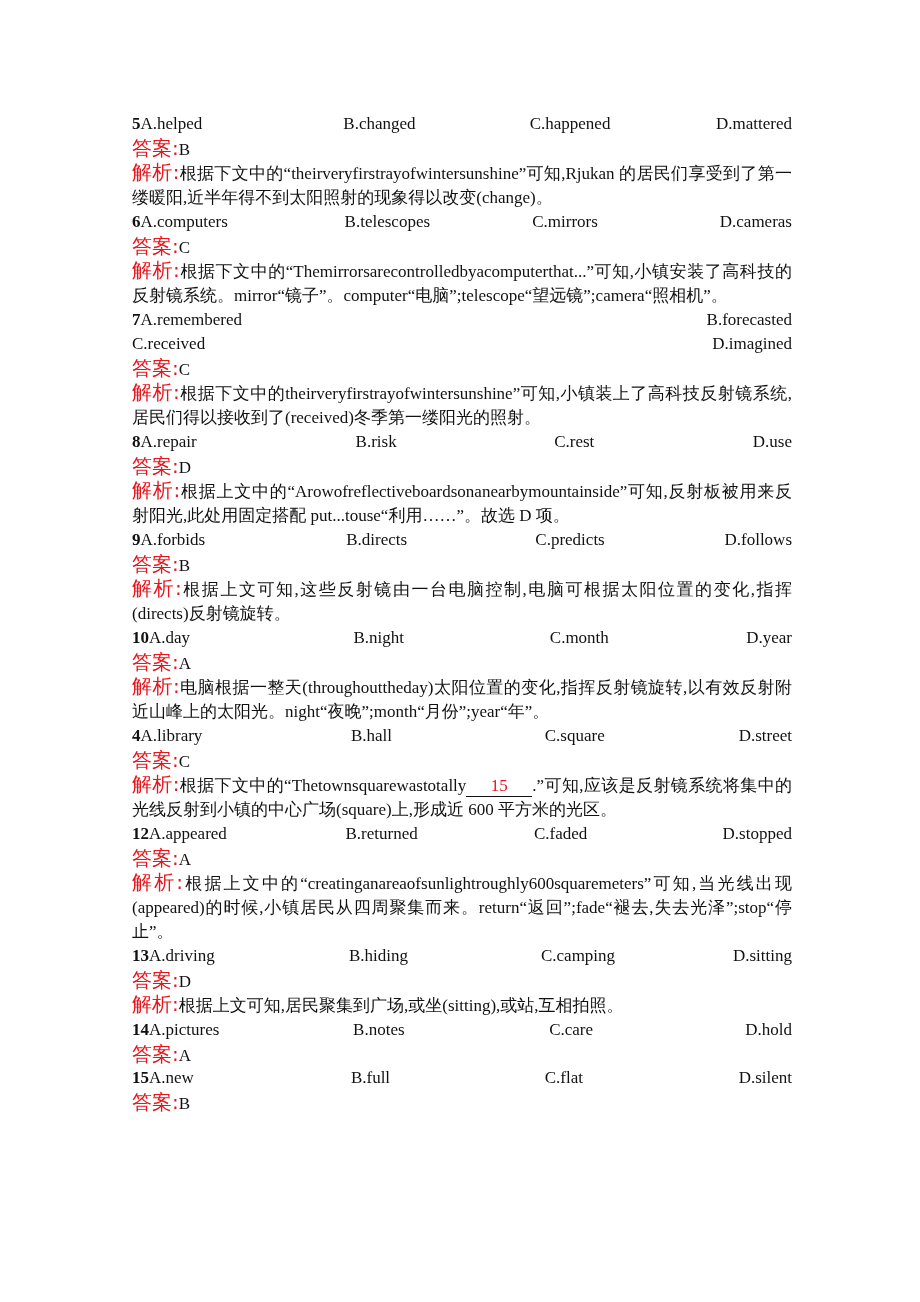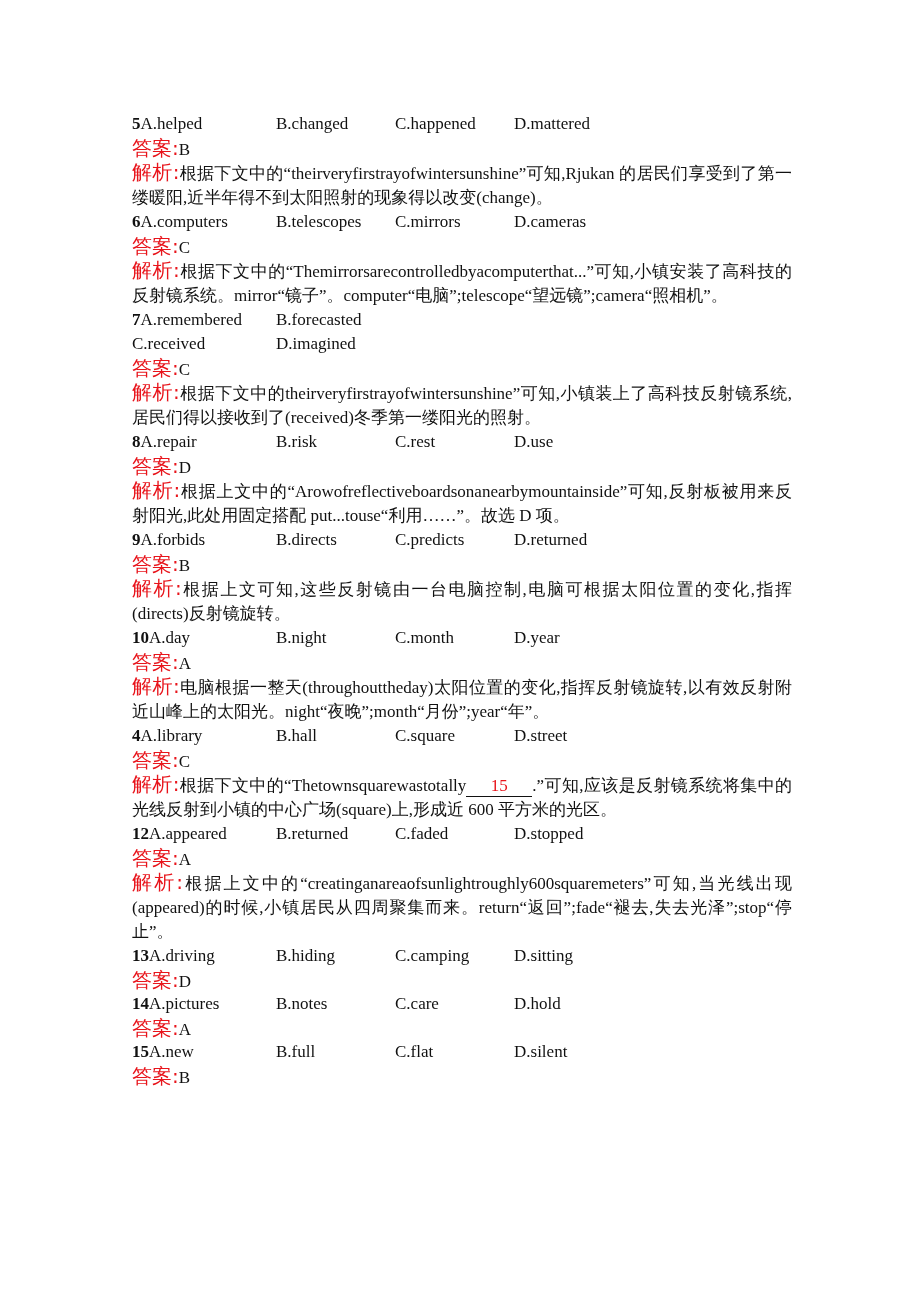--- a/index.html
+++ b/index.html
@@ -2,21 +2,21 @@
 <html><head>
 <meta charset="utf-8">
 <style>
   html, body { margin: 0; padding: 0; background: #ffffff; }
   body { width: 920px; height: 1302px; position: relative; overflow: hidden; }
   .page {
     position: absolute; left: 132px; top: 112px; width: 660px;
     font-family: "Liberation Serif", "DejaVu Serif", serif;
     font-size: 17px; line-height: 24px; color: #111;
   }
-  .opts { display: flex; height: 24px; white-space: nowrap; }
+  .opts { display: flex; height: 24px; white-space: nowrap; justify-content: space-between; }
   .opt { display: inline-block; }
   .opt.c0 { width: 144px; }
   .opt.c1 { width: 119px; }
   .opt.c2 { width: 119px; }
   .num { font-weight: bold; }
   .label { color: #e8141b; font-family: "DejaVu Sans", "Liberation Sans", sans-serif; font-size: 20px; }
   .ans { height: 24px; }
   .exp { text-align: justify; }
   .blank { display: inline-block; width: 66px; border-bottom: 1px solid #111; text-align: center; color: #e8141b; line-height: 20px; }
 </style>
@@ -69,21 +69,21 @@
     </div>
     <div class="ans"><span class="label">答案:</span><span>D</span></div>
     <div class="exp"><span class="label">解析:</span><span>根据上文中的“Arowofreflectiveboardsonanearbymountainside”可知,反射板被用来反射阳光,此处用固定搭配 put...touse“利用……”。故选 D 项。</span></div>
   </div>
 
   <div>
     <div class="opts">
       <span class="opt c0"><span class="num">9</span><span>A.forbids</span></span>
       <span class="opt c1">B.directs</span>
       <span class="opt c2">C.predicts</span>
-      <span class="opt">D.returned</span>
+      <span class="opt">D.follows</span>
     </div>
     <div class="ans"><span class="label">答案:</span><span>B</span></div>
     <div class="exp"><span class="label">解析:</span><span>根据上文可知,这些反射镜由一台电脑控制,电脑可根据太阳位置的变化,指挥(directs)反射镜旋转。</span></div>
   </div>
 
   <div>
     <div class="opts">
       <span class="opt c0"><span class="num">10</span><span>A.day</span></span>
       <span class="opt c1">B.night</span>
       <span class="opt c2">C.month</span>
@@ -116,20 +116,21 @@
   </div>
 
   <div>
     <div class="opts">
       <span class="opt c0"><span class="num">13</span><span>A.driving</span></span>
       <span class="opt c1">B.hiding</span>
       <span class="opt c2">C.camping</span>
       <span class="opt">D.sitting</span>
     </div>
     <div class="ans"><span class="label">答案:</span><span>D</span></div>
+    <div class="exp"><span class="label">解析:</span><span>根据上文可知,居民聚集到广场,或坐(sitting),或站,互相拍照。</span></div>
   </div>
 
   <div>
     <div class="opts">
       <span class="opt c0"><span class="num">14</span><span>A.pictures</span></span>
       <span class="opt c1">B.notes</span>
       <span class="opt c2">C.care</span>
       <span class="opt">D.hold</span>
     </div>
     <div class="ans"><span class="label">答案:</span><span>A</span></div>

